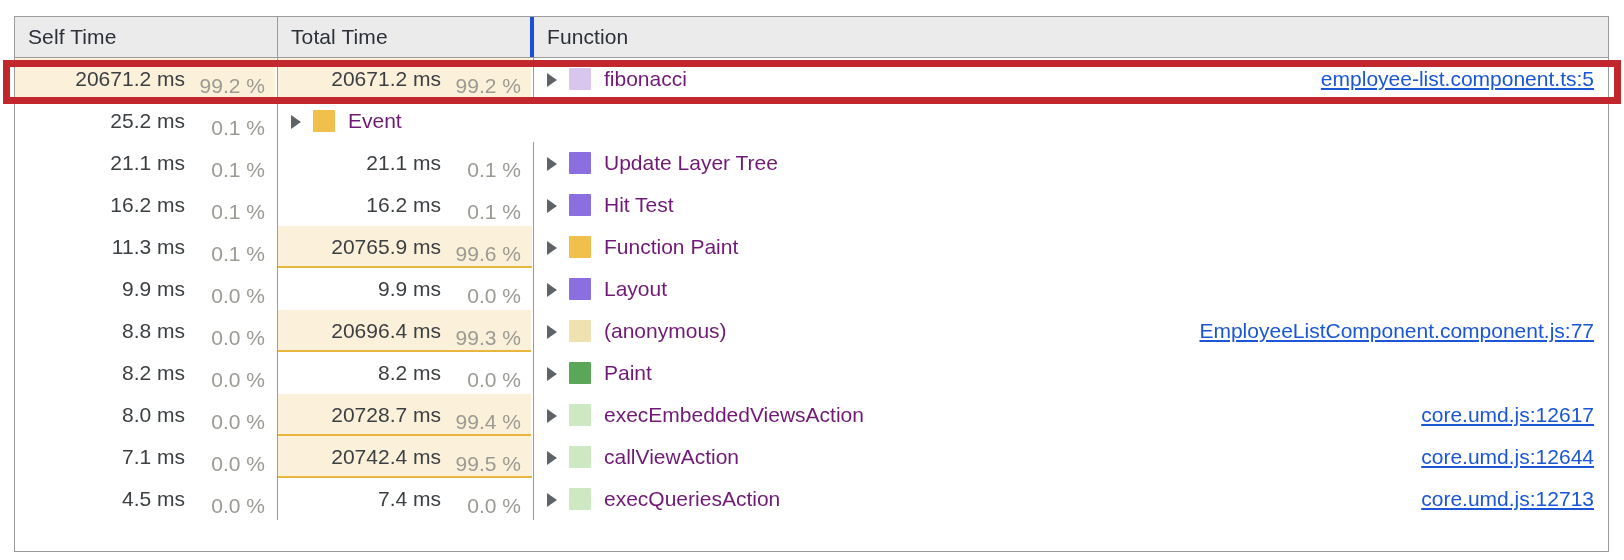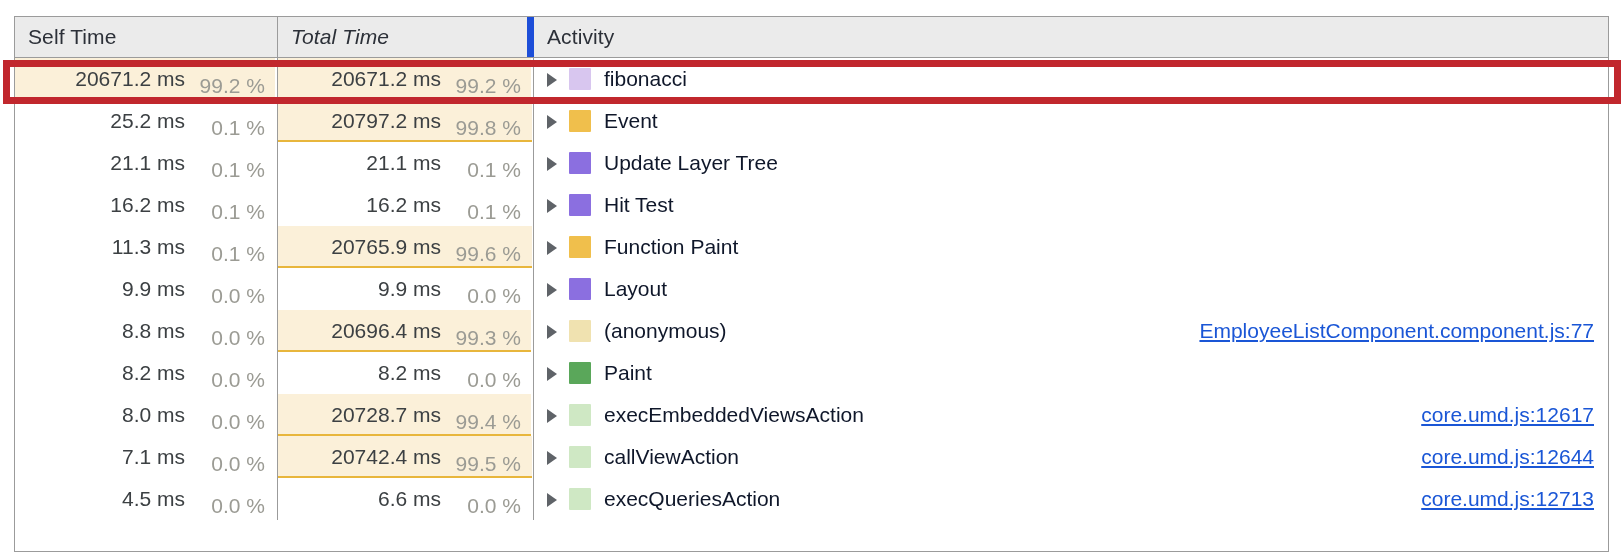--- a/index.html
+++ b/index.html
@@ -44,21 +44,21 @@
     display: flex;
     align-items: center;
     font-size: 21px;
     color: #2c3038;
     padding-left: 13px;
     letter-spacing: .1px;
     white-space: nowrap;
     overflow: hidden;
   }
   .th-self  { width: 263px; border-right: 1px solid #9b9b9b; }
-  .th-total { width: 256px; border-right: 7px solid #1d4ed8; font-style: italic; }
+  .th-total { width: 256px; border-right: 4px solid #1d4ed8; }
   .th-act   { flex: 1 1 auto; }
 
   
   .tbody { display: block; }
   .trow {
     display: flex;
     height: 42px;
     box-sizing: border-box;
   }
 
@@ -132,21 +132,21 @@
   }
   .swatch {
     width: 22px;
     height: 22px;
     flex: 0 0 auto;
     margin-right: 13px;
     border-radius: 1px;
   }
   .act-label {
     font-size: 21px;
-    color: #0f172a;
+    color: #701a75;
     white-space: nowrap;
     flex: 0 0 auto;
   }
   .spacer { flex: 1 1 auto; }
   .src-link {
     font-size: 21px;
     color: #1a56d6;
     text-decoration: underline;
     white-space: nowrap;
     cursor: pointer;
@@ -172,52 +172,48 @@
 <div id="perf-table">
 
   <div class="thead">
     <div class="th th-self">
       <span>Self Time</span>
     </div>
     <div class="th th-total">
       <span>Total Time</span>
     </div>
     <div class="th th-act">
-      <span>Activity</span>
+      <span>Function</span>
     </div>
   </div>
 
   <div class="tbody" id="tbody">
       <div class="trow">
         <div class="cell-num cell-self">
           <div class="bar" style="width: 99.2%;"></div>
           <span class="num-text">20671.2 ms</span>
           <span class="pct-text">99.2 %</span>
         </div>
         <div class="cell-num cell-total">
           <div class="bar" style="width: 99.2%;"></div>
           <span class="num-text">20671.2 ms</span>
           <span class="pct-text">99.2 %</span>
         </div>
         <div class="cell-act">
           <span class="disclosure"></span>
           <span class="swatch" style="background: rgb(216, 198, 239);"></span>
           <span class="act-label">fibonacci</span>
           <span class="spacer"></span>
+          <span class="src-link">employee-list.component.ts:5</span>
         </div>
       </div>
       <div class="trow">
         <div class="cell-num cell-self">
           <span class="num-text">25.2 ms</span>
           <span class="pct-text">0.1 %</span>
-        </div>
-        <div class="cell-num cell-total">
-          <div class="bar" style="width: 99.8%;"></div>
-          <span class="num-text">20797.2 ms</span>
-          <span class="pct-text">99.8 %</span>
         </div>
         <div class="cell-act">
           <span class="disclosure"></span>
           <span class="swatch" style="background: rgb(240, 191, 76);"></span>
           <span class="act-label">Event</span>
           <span class="spacer"></span>
         </div>
       </div>
       <div class="trow">
         <div class="cell-num cell-self">
@@ -353,21 +349,21 @@
           <span class="spacer"></span>
           <span class="src-link">core.umd.js:12644</span>
         </div>
       </div>
       <div class="trow">
         <div class="cell-num cell-self">
           <span class="num-text">4.5 ms</span>
           <span class="pct-text">0.0 %</span>
         </div>
         <div class="cell-num cell-total">
-          <span class="num-text">6.6 ms</span>
+          <span class="num-text">7.4 ms</span>
           <span class="pct-text">0.0 %</span>
         </div>
         <div class="cell-act">
           <span class="disclosure"></span>
           <span class="swatch" style="background: rgb(207, 232, 196);"></span>
           <span class="act-label">execQueriesAction</span>
           <span class="spacer"></span>
           <span class="src-link">core.umd.js:12713</span>
         </div>
       </div>

